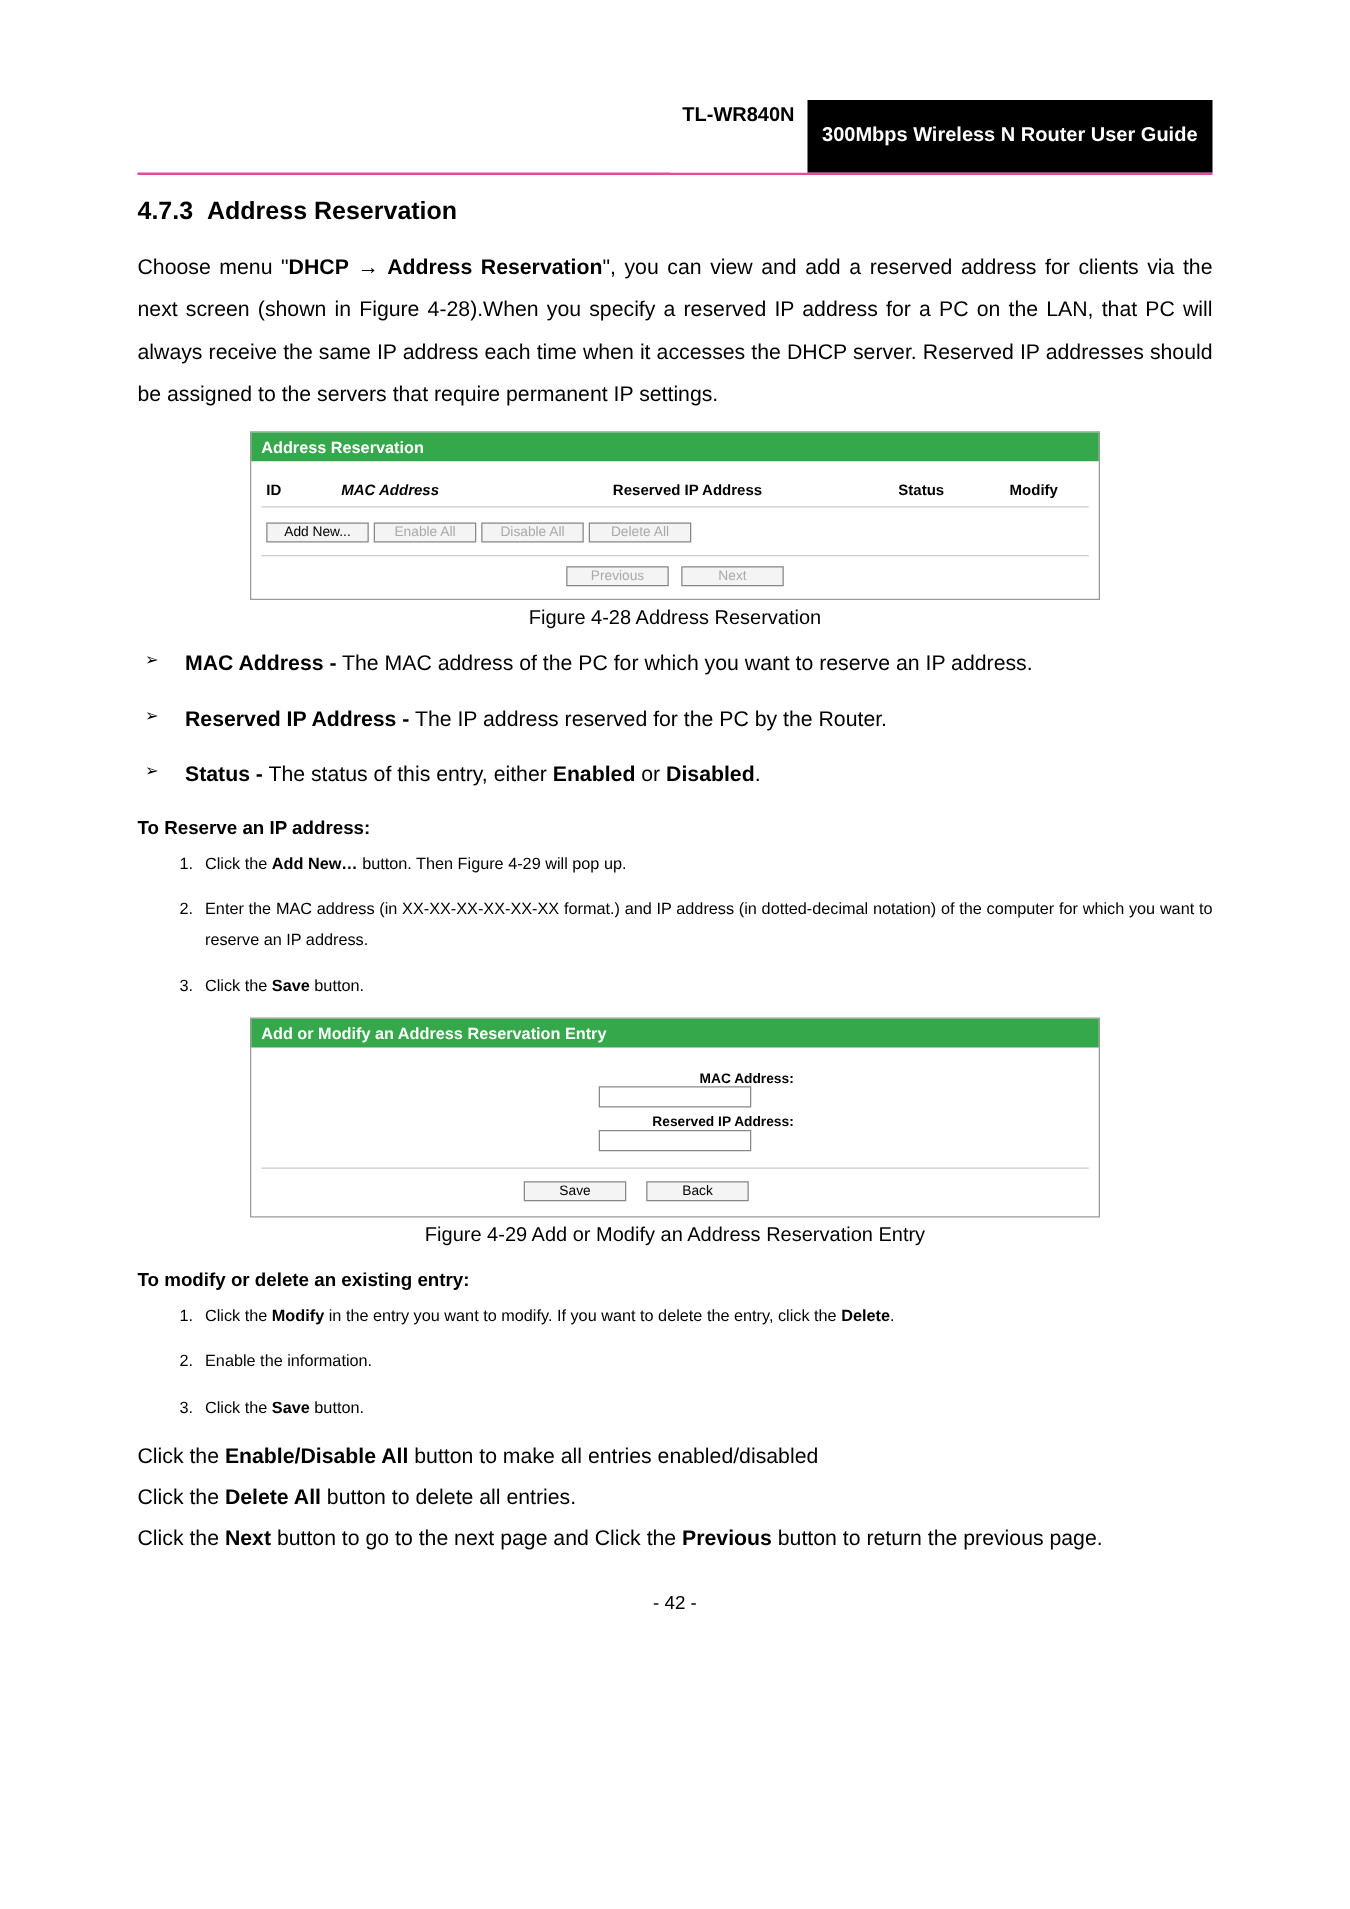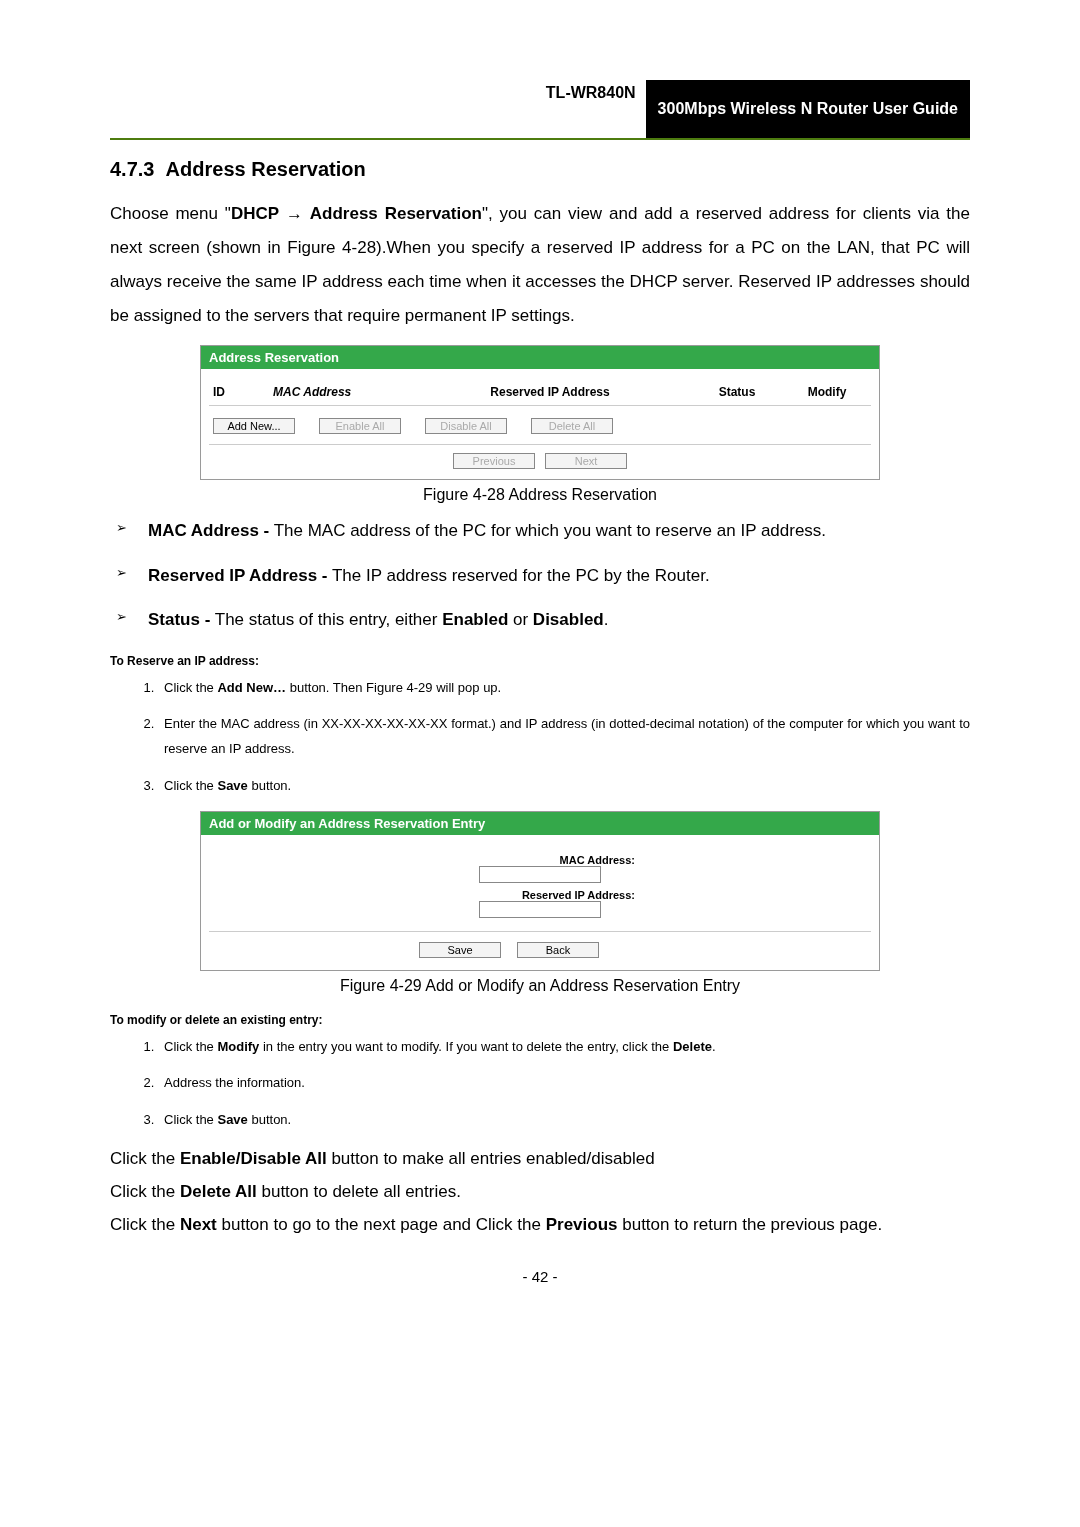--- a/index.html
+++ b/index.html
@@ -13,21 +13,21 @@
     width: 1080px;
     min-height: 1527px;
     margin: 0 auto;
     padding: 80px 110px 40px 110px;
     box-sizing: border-box;
     position: relative;
   }
   .header-bar {
     display: flex;
     align-items: stretch;
-    border-bottom: 2px solid #4d7c0f;
+    border-bottom: 2px solid #ec4899;
     margin-bottom: 18px;
   }
   .header-left {
     flex: 1;
   }
   .header-model {
     background: #fff;
     color: #000;
     font-weight: bold;
     padding: 4px 10px;
@@ -73,21 +73,21 @@
     padding: 6px 4px;
     margin-bottom: 8px;
   }
   .tblhead .c1 { width: 60px; text-align: left; }
   .tblhead .c2 { width: 140px; font-style: italic; }
   .tblhead .c3 { flex: 1; text-align: center; }
   .tblhead .c4 { width: 100px; text-align: center; }
   .tblhead .c5 { width: 80px; text-align: center; }
   .btnrow {
     display: flex;
-    gap: 24px;
+    gap: 4px;
     padding: 4px 0 10px 4px;
     border-bottom: 1px solid #ccc;
   }
   .btnrow2 {
     display: flex;
     justify-content: center;
     gap: 10px;
     padding: 8px 0 4px 0;
   }
   .fbtn {
@@ -128,21 +128,21 @@
     margin: 8px 0 12px 0;
   }
   ol.numlist > li {
     font-size: 13px;
     line-height: 1.9;
     margin-bottom: 12px;
     text-align: justify;
     padding-left: 6px;
   }
   .sub {
-    font-size: 12px;
+    font-size: 15px;
     font-weight: bold;
     margin: 18px 0 8px 0;
   }
   .form-row {
     display: flex;
     align-items: center;
     font-size: 11px;
     padding: 3px 0;
     flex-direction: column;
   }
@@ -249,21 +249,21 @@
     </div>
   </div>
   <div class="fig-caption">Figure 4-29    Add or Modify an Address Reservation Entry</div>
 
   <div class="sub">To modify or delete an existing entry:</div>
 
   <ol class="numlist">
     <li>
       <span>Click the </span><b>Modify</b><span> in the entry you want to modify. If you want to delete the entry, click the </span><b>Delete</b><span>.</span>
     </li>
-    <li>Address the information.</li>
+    <li>Enable the information.</li>
     <li>
       <span>Click the </span><b>Save</b><span> button.</span>
     </li>
   </ol>
 
   <p class="body" style="line-height:1.6; margin-bottom:6px;">
     <span>Click the </span><b>Enable/Disable All</b><span> button to make all entries enabled/disabled</span>
   </p>
   <p class="body" style="line-height:1.6; margin-bottom:6px;">
     <span>Click the </span><b>Delete All</b><span> button to delete all entries.</span>

